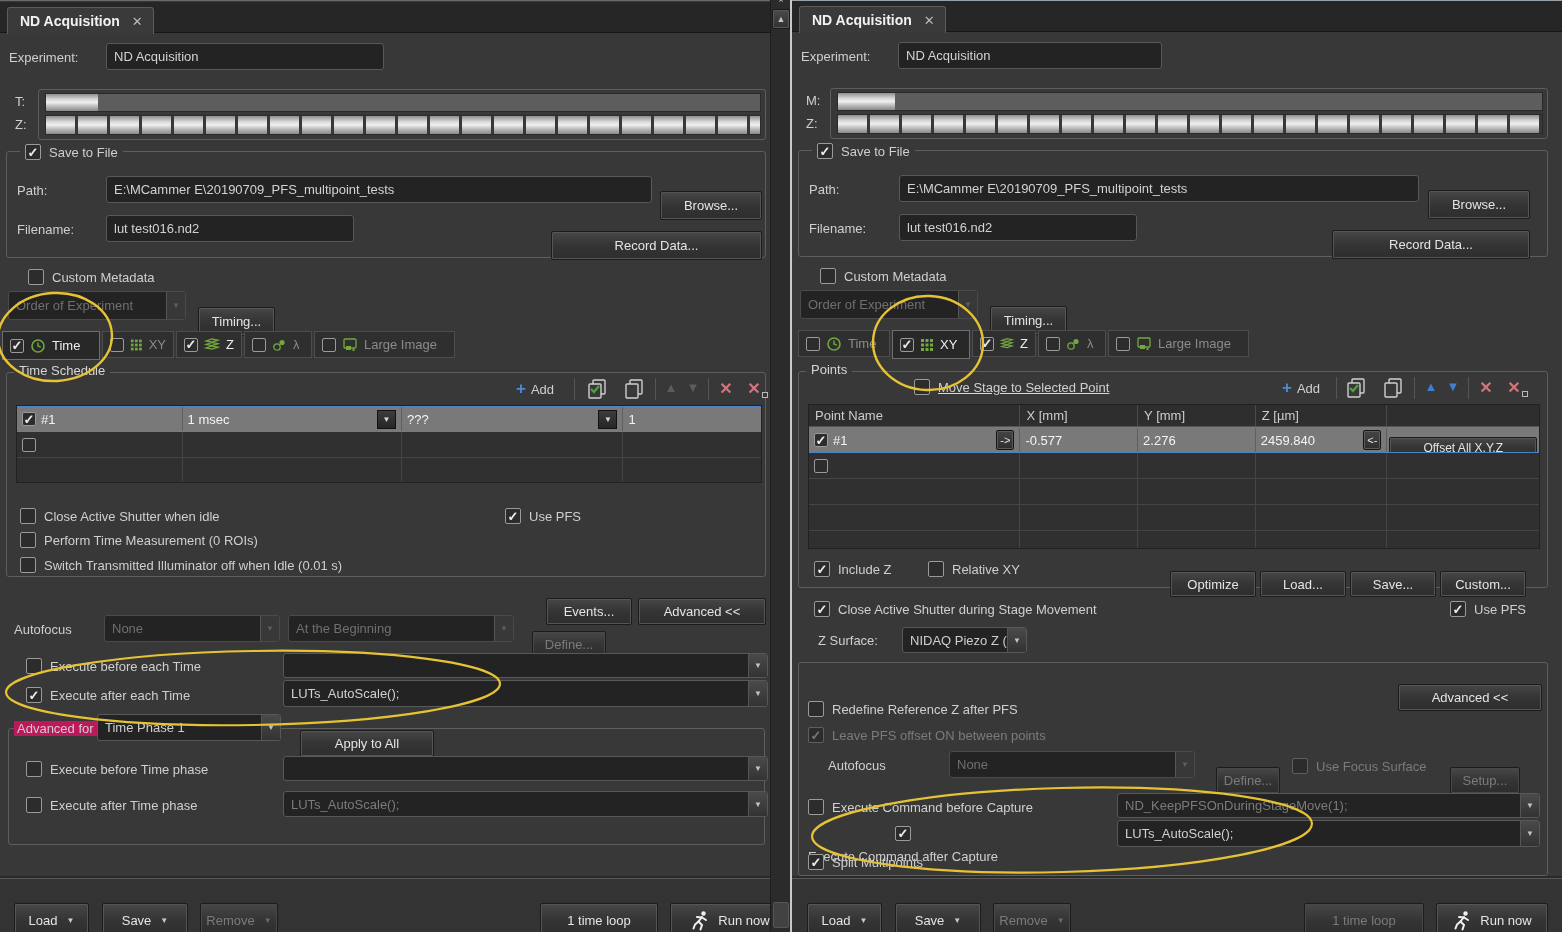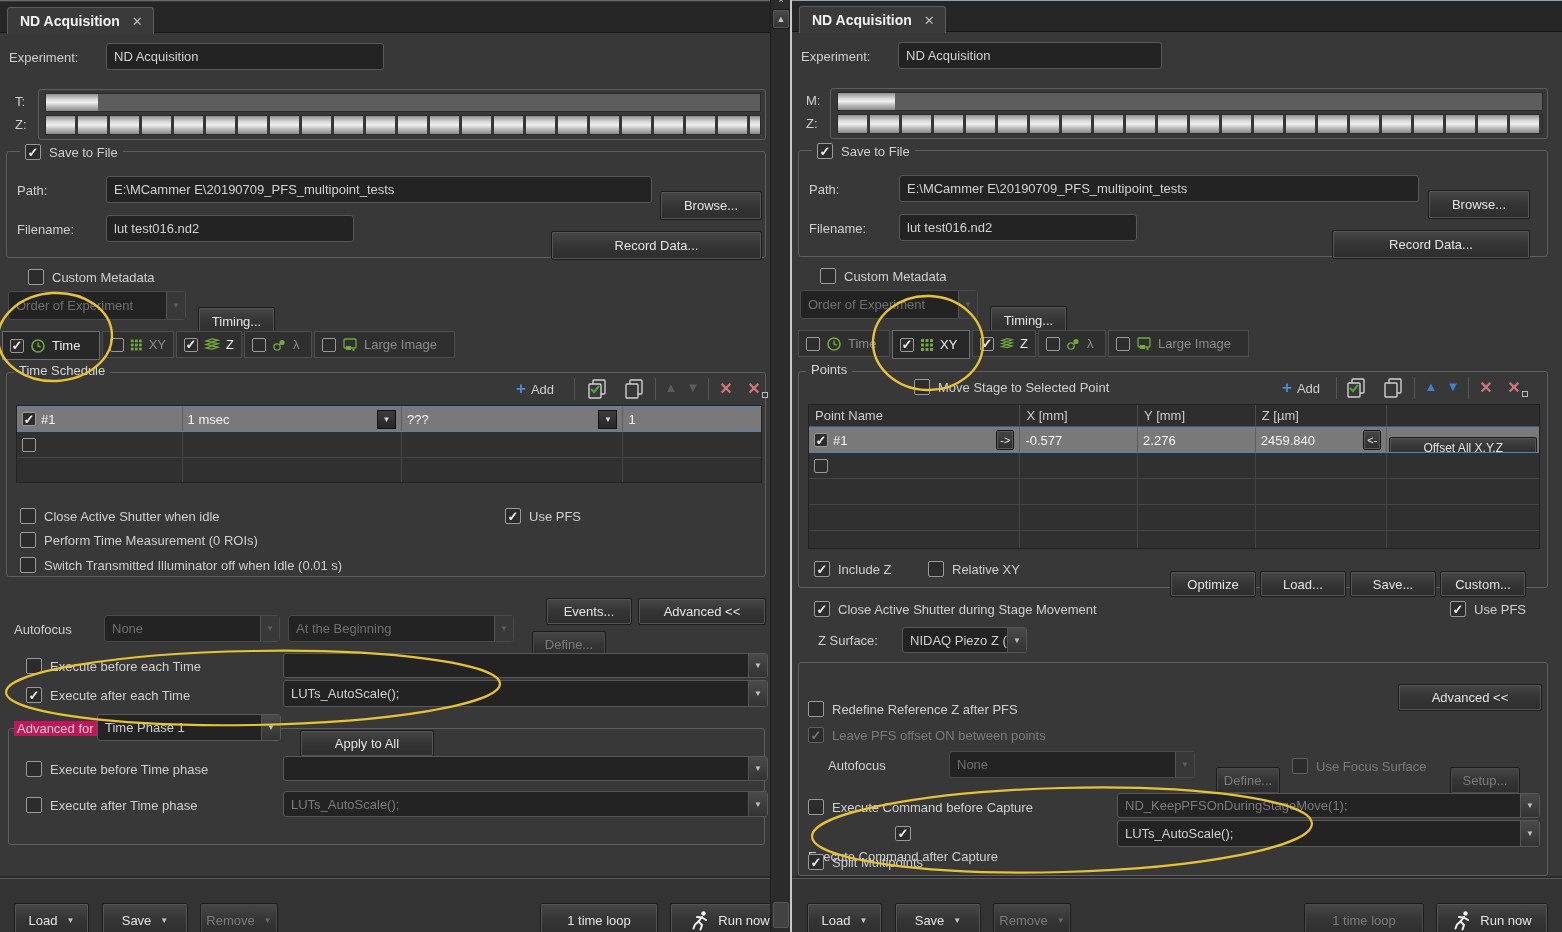--- a/index.html
+++ b/index.html
@@ -488,21 +488,21 @@
           <rect x="2" y="2" width="12" height="9" rx="1" fill="none" stroke="#72a83e" stroke-width="1.3"></rect>
           <rect x="4" y="9" width="5" height="4" fill="#72a83e"></rect>
           <rect x="10.5" y="12" width="2" height="2" fill="#72a83e"></rect>
         </svg>
       <span class="tlabel off-lbl">Large Image</span>
     </div>
 
     <div class="group" style="left:6px;top:371px;width:750px;height:217px;"></div>
     <div class="group-title abs" style="left:14px;top:362px;">Points</div>
 
-    <div class="chk-row" style="left:122px;top:378px;">
+    <div class="chk-row" style="left:122px;top:378px;text-decoration:underline;">
       <span class="cb"></span>
       <span class="lbl">Move Stage to Selected Point</span>
     </div>
     <div class="tool plus-ic" style="left:490px;top:378px;height:20px;">
         <span class="lbl">Add</span>
       </div>
     <div class="tsep" style="left:544px;"></div>
     <div class="tool" style="left:552px;top:376px;">
       <svg width="24" height="24" viewBox="0 0 24 24">
           <g fill="none" stroke="#cfcfcf" stroke-width="1.4">

